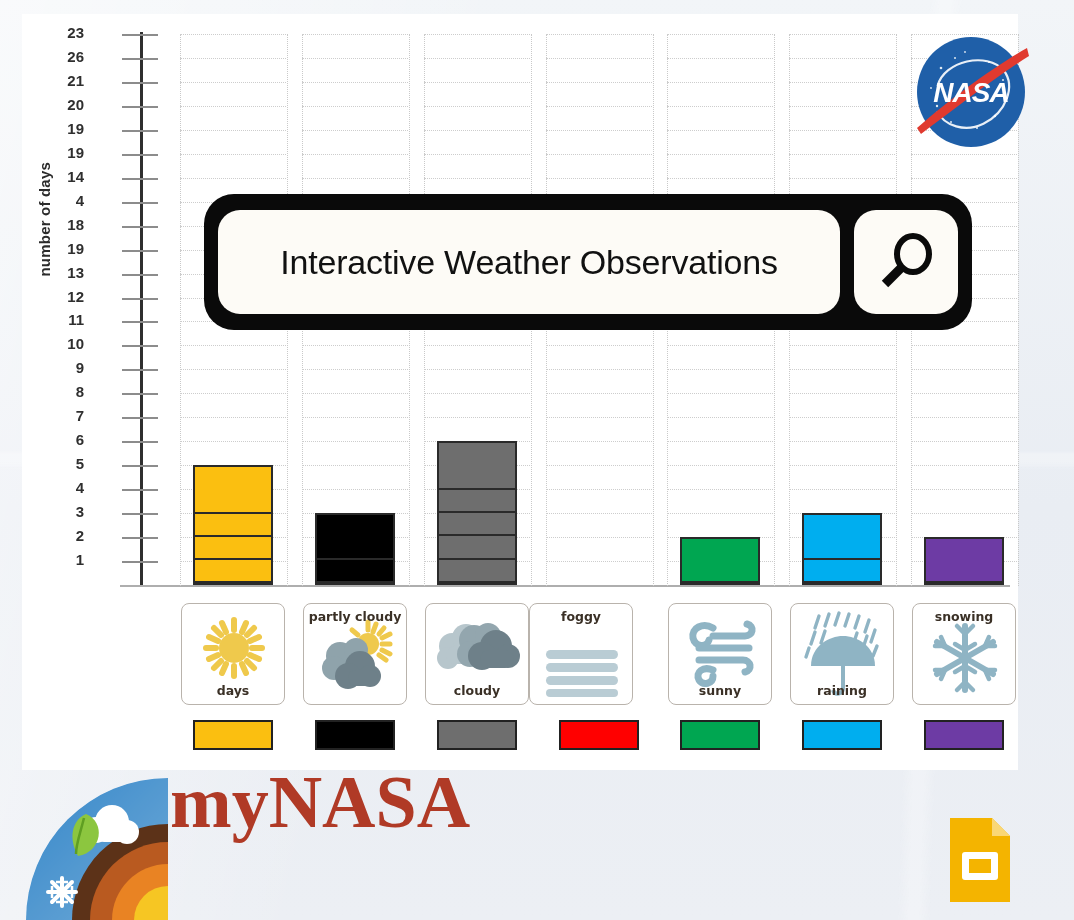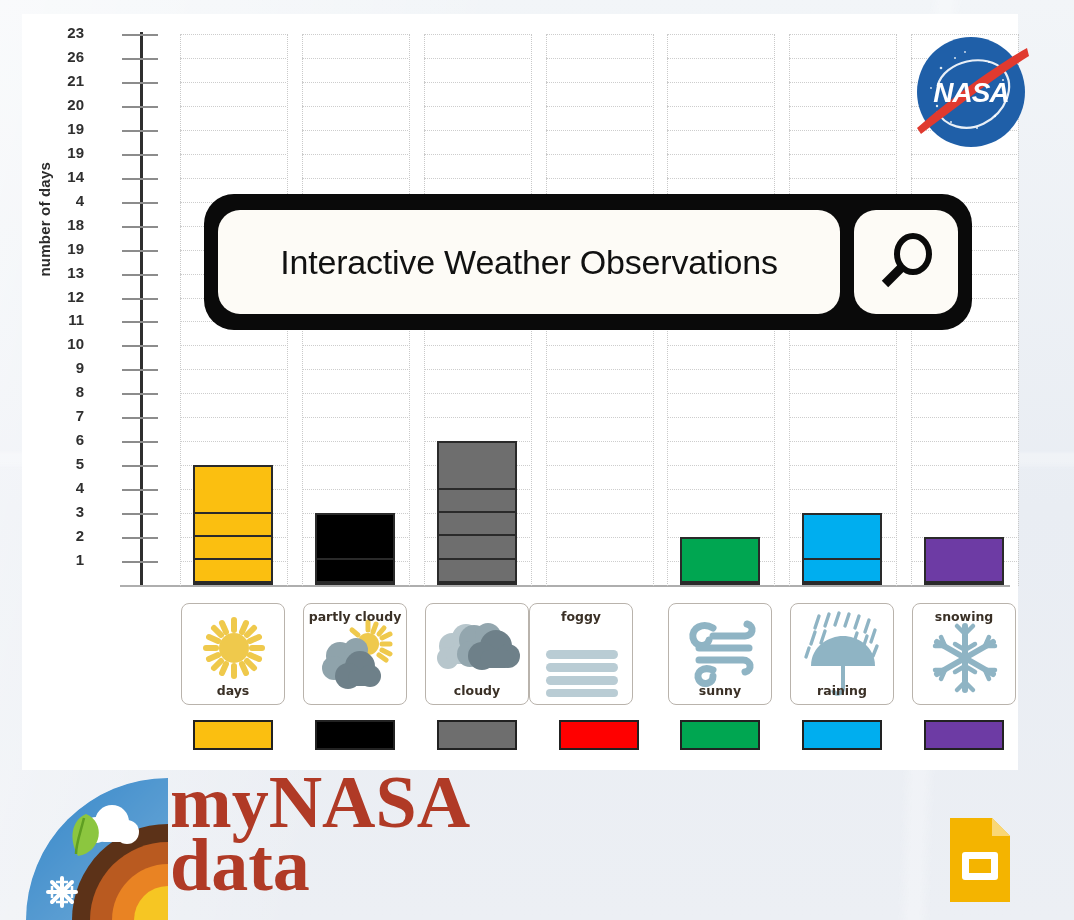--- a/index.html
+++ b/index.html
@@ -626,21 +626,20 @@
       <line x1="30" y1="104" x2="42" y2="104"></line>
         <line x1="30" y1="124" x2="42" y2="124"></line>
       <line x1="26" y1="108" x2="26" y2="120"></line>
         <line x1="46" y1="108" x2="46" y2="120"></line>
     </g>
   </g>
 </svg>
 
 <div id="mnd-word">
   <span class="l1">my</span><span class="l1 nasa">NASA</span>
-  <span class="l2">data</span>
 </div>
 
 <svg id="slides-icon" viewBox="0 0 72 92">
   <path d="M6 4 h42 l18 18 v66 h-60 Z" fill="#F4B400"></path>
   <path d="M48 4 l18 18 h-18 Z" fill="#FAD776"></path>
   <rect x="18" y="38" width="36" height="28" rx="3" fill="#ffffff"></rect>
   <rect x="25" y="45" width="22" height="14" fill="#F4B400"></rect>
 </svg>
 
 </body></html>

